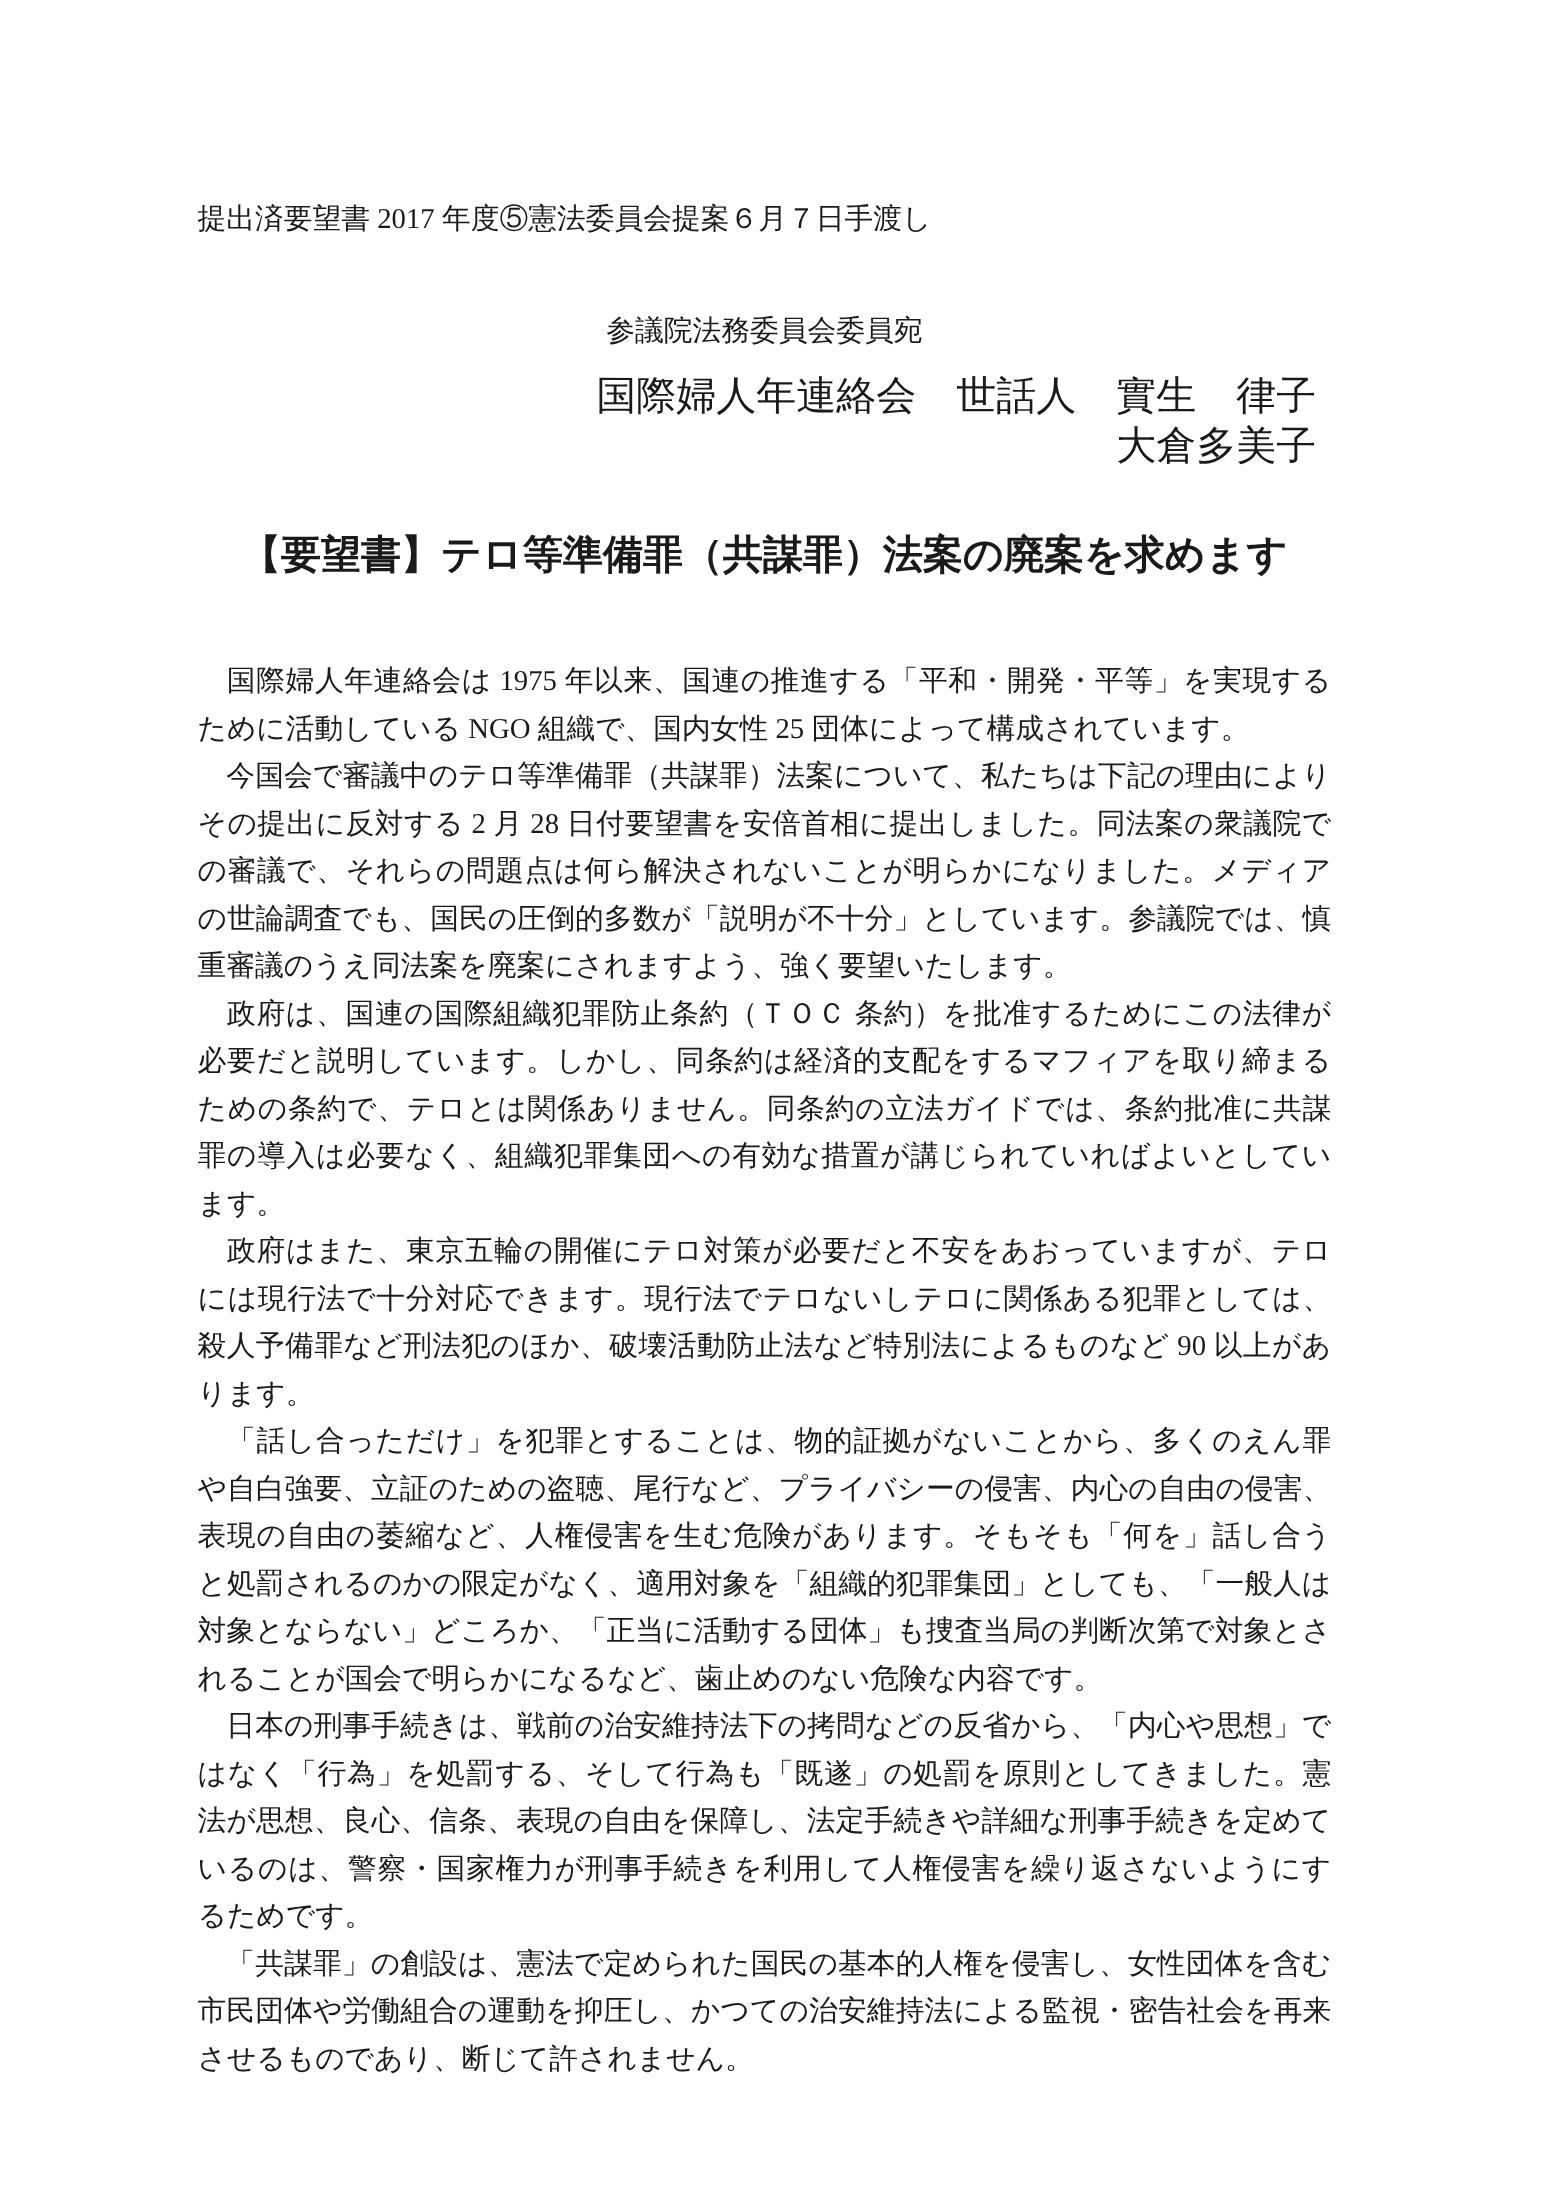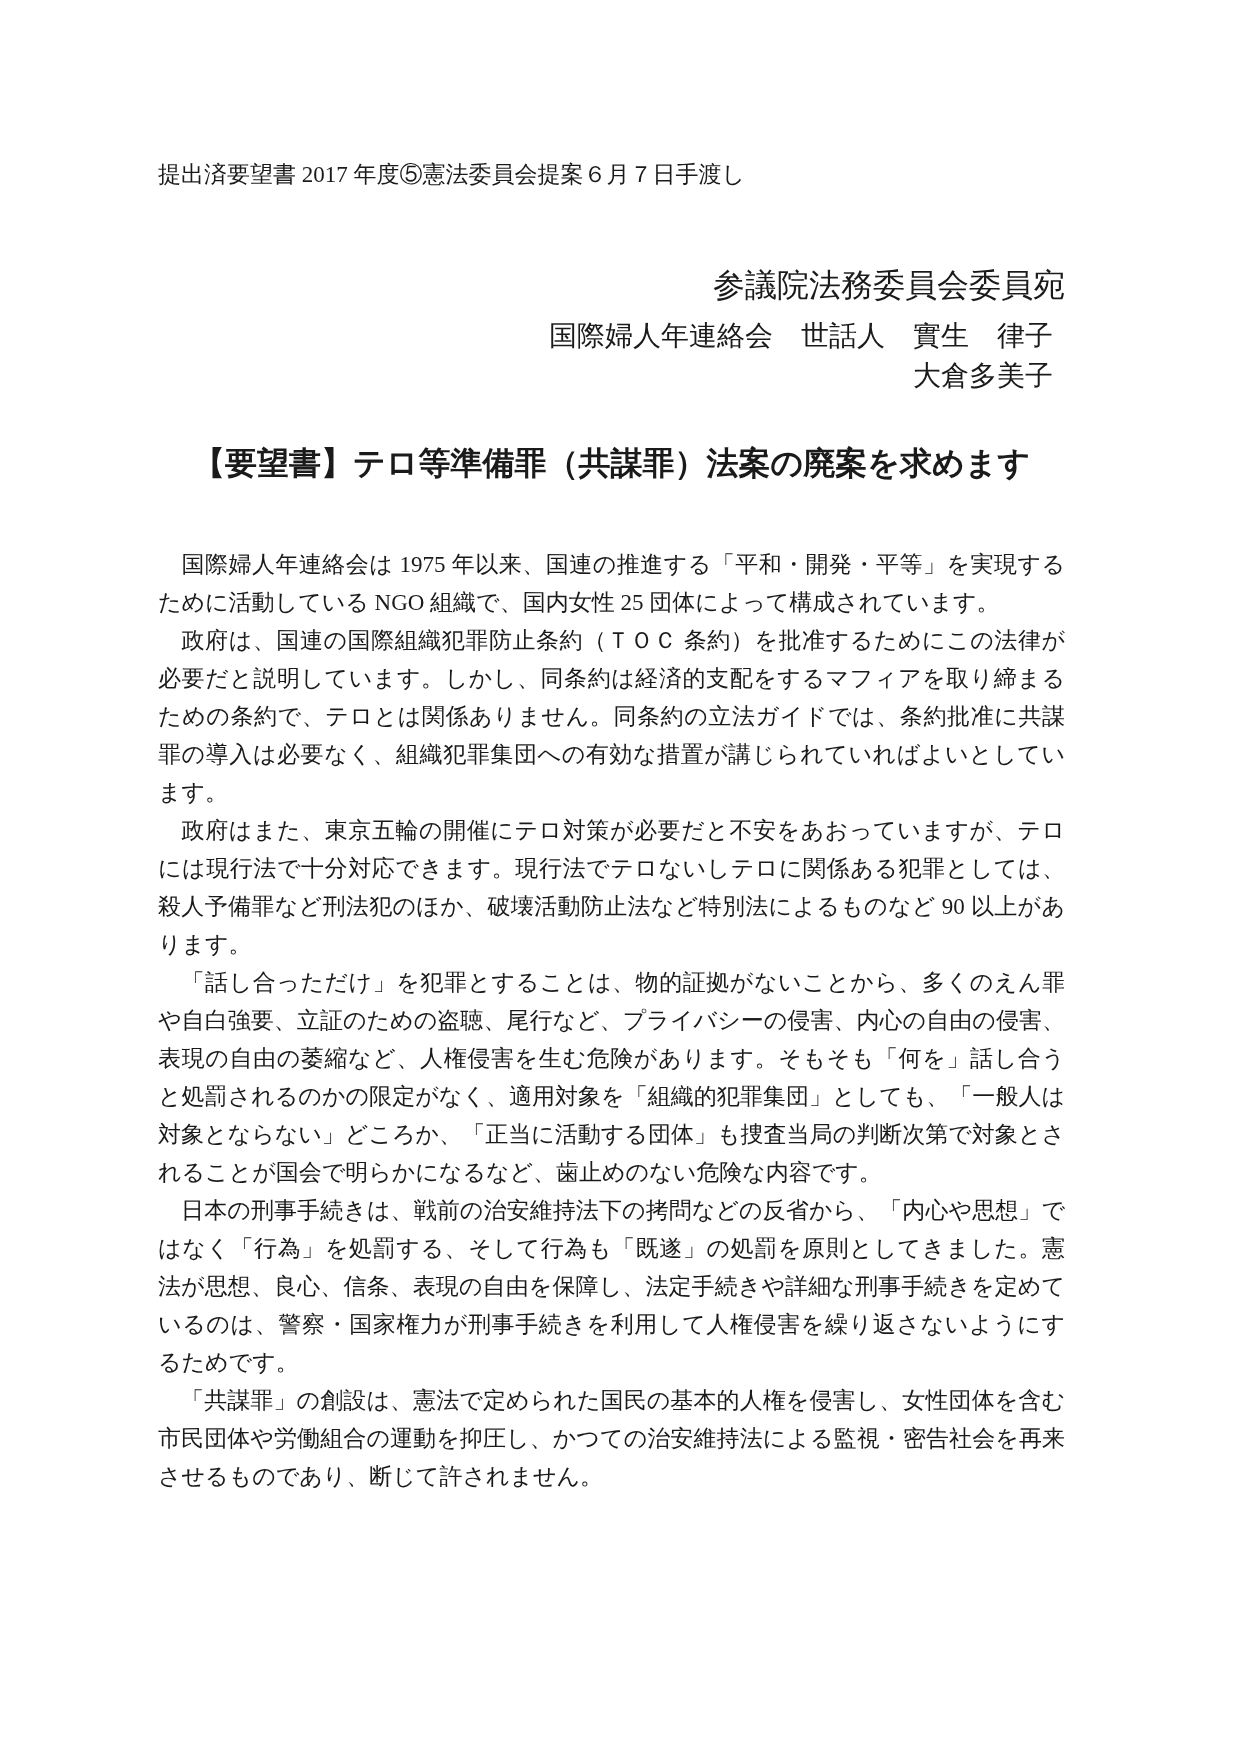--- a/index.html
+++ b/index.html
@@ -18,28 +18,28 @@
     padding: 160px 175px 120px 158px;
     font-family: "Liberation Serif", "DejaVu Serif", serif;
   }
   .header-note {
     font-size: 23px;
     line-height: 30px;
     text-align: left;
     white-space: nowrap;
   }
   .addressee {
-    margin-top: 78px;
-    font-size: 32px;
+    margin-top: 58px;
+    font-size: 23px;
     line-height: 34px;
-    text-align: right;
+    text-align: center;
   }
   .sender {
     margin-top: 14px;
-    font-size: 28px;
+    font-size: 32px;
     line-height: 40px;
     text-align: right;
     padding-right: 12px;
   }
   .title {
     margin: 46px 0 0 0;
     font-size: 32px;
     line-height: 42px;
     font-weight: 700;
     text-align: center;
@@ -67,20 +67,21 @@
 
   <div class="sender">
     <div>国際婦人年連絡会　世話人　實生　律子</div>
     <div>大倉多美子</div>
   </div>
 
   <h1 class="title">【要望書】テロ等準備罪（共謀罪）法案の廃案を求めます</h1>
 
   <div class="body-text">
       <p class="para">　国際婦人年連絡会は 1975 年以来、国連の推進する「平和・開発・平等」を実現するために活動している NGO 組織で、国内女性 25 団体によって構成されています。</p>
+      <p class="para">　今国会で審議中のテロ等準備罪（共謀罪）法案について、私たちは下記の理由によりその提出に反対する 2 月 28 日付要望書を安倍首相に提出しました。同法案の衆議院での審議で、それらの問題点は何ら解決されないことが明らかになりました。メディアの世論調査でも、国民の圧倒的多数が「説明が不十分」としています。参議院では、慎重審議のうえ同法案を廃案にされますよう、強く要望いたします。</p>
       <p class="para">　政府は、国連の国際組織犯罪防止条約（ＴＯＣ 条約）を批准するためにこの法律が必要だと説明しています。しかし、同条約は経済的支配をするマフィアを取り締まるための条約で、テロとは関係ありません。同条約の立法ガイドでは、条約批准に共謀罪の導入は必要なく、組織犯罪集団への有効な措置が講じられていればよいとしています。</p>
       <p class="para">　政府はまた、東京五輪の開催にテロ対策が必要だと不安をあおっていますが、テロには現行法で十分対応できます。現行法でテロないしテロに関係ある犯罪としては、殺人予備罪など刑法犯のほか、破壊活動防止法など特別法によるものなど 90 以上があります。</p>
       <p class="para">　「話し合っただけ」を犯罪とすることは、物的証拠がないことから、多くのえん罪や自白強要、立証のための盗聴、尾行など、プライバシーの侵害、内心の自由の侵害、表現の自由の萎縮など、人権侵害を生む危険があります。そもそも「何を」話し合うと処罰されるのかの限定がなく、適用対象を「組織的犯罪集団」としても、「一般人は対象とならない」どころか、「正当に活動する団体」も捜査当局の判断次第で対象とされることが国会で明らかになるなど、歯止めのない危険な内容です。</p>
       <p class="para">　日本の刑事手続きは、戦前の治安維持法下の拷問などの反省から、「内心や思想」ではなく「行為」を処罰する、そして行為も「既遂」の処罰を原則としてきました。憲法が思想、良心、信条、表現の自由を保障し、法定手続きや詳細な刑事手続きを定めているのは、警察・国家権力が刑事手続きを利用して人権侵害を繰り返さないようにするためです。</p>
       <p class="para">　「共謀罪」の創設は、憲法で定められた国民の基本的人権を侵害し、女性団体を含む市民団体や労働組合の運動を抑圧し、かつての治安維持法による監視・密告社会を再来させるものであり、断じて許されません。</p>
     </div>
 
 </div>
 
 </body></html>

